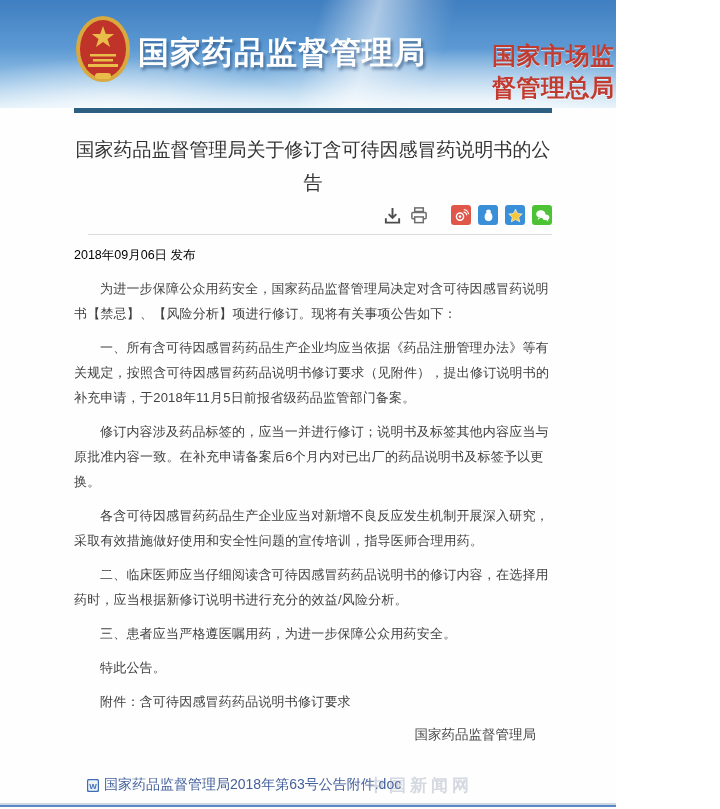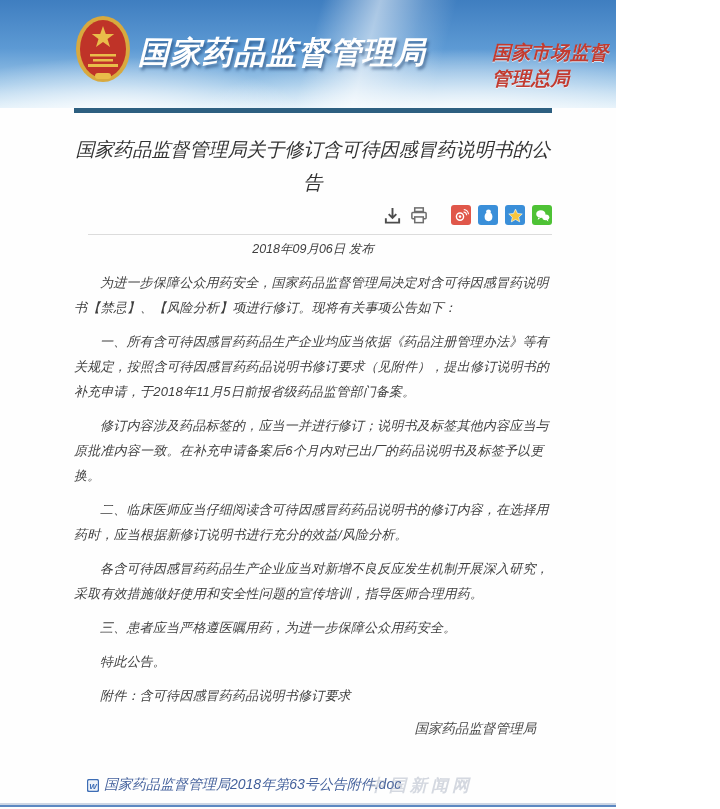--- a/index.html
+++ b/index.html
@@ -1,38 +1,38 @@
 <!DOCTYPE html>
 <html><head>
 <meta charset="utf-8">
 <style>
   * { margin:0; padding:0; box-sizing:border-box; }
   html,body { background:#ffffff; }
   .page {
     position:relative; width:616px; height:809px; overflow:hidden;
-    background:#fefefe; font-family:"Liberation Sans", sans-serif;font-style:italic;
+    background:#fefefe; font-family:"Liberation Sans", sans-serif;
   }
   
   .header {
     position:relative; height:108px;
     background:
       radial-gradient(ellipse 300px 95px at 18% 110%, rgba(255,255,255,.92), rgba(255,255,255,0) 65%),
       radial-gradient(ellipse 430px 115px at 76% 115%, rgba(255,255,255,.95), rgba(255,255,255,0) 65%),
       linear-gradient(105deg, rgba(255,255,255,0) 50%, rgba(255,255,255,.55) 59%, rgba(255,255,255,.18) 66%, rgba(255,255,255,0) 71%),
       linear-gradient(180deg,#3f7ec0 0%, #5d9ad4 45%, #9cc6e8 78%, #d9ecf8 100%);
   }
   .emblem { position:absolute; left:74px; top:12px; }
   .agency-name {
     position:absolute; left:138px; top:32px;
     font-size:31px; font-weight:bold; color:#ffffff; letter-spacing:1px;
     text-shadow:2px 3px 3px rgba(25,60,105,.55);
   }
   .badge {
     position:absolute; left:492px; top:40px;
-    font-size:19px; font-weight:bold; color:#c23b30; letter-spacing:.5px;
+    font-size:24px; font-weight:bold; color:#c23b30; letter-spacing:.5px;
     text-shadow:0 1px 0 rgba(255,255,255,.65);
   }
   
   .content { padding:0 64px 16px 74px; }
   .navy-rule { height:5px; background:#2d5f80; }
   .doc-title {
     margin-top:20px; text-align:center;
     font-size:19px; line-height:33px; color:#333333; font-weight:500;
   }
   .tools { margin-top:6px; display:flex; justify-content:flex-end; align-items:center; }
@@ -41,21 +41,21 @@
   .tile {
     width:20px; height:20px; border-radius:3px;
     display:flex; align-items:center; justify-content:center; cursor:pointer;
   }
   .tile.weibo   { background:#e0574a; }
   .tile.tencent { background:#3a8fd9; }
   .tile.qzone   { background:#3a8fd9; }
   .tile.wechat  { background:#4ec235; }
   .plain-icon { cursor:pointer; display:flex; align-items:center; }
   .thin-rule { margin:9px 0 0 14px; border-top:1px solid #dcdcdc; }
-  .pub-date { margin-top:6px; text-align:center; font-size:12.5px; color:#404040; }
+  .pub-date { margin-top:12px; text-align:left; font-size:12.5px; color:#000000; }
   .body { margin-top:12px; }
   .body p {
     font-size:13px; line-height:25px; color:#3f3f3f;
     text-indent:2em; margin-bottom:9px; letter-spacing:.2px;
   }
   .sign { margin-top:4px; text-align:right; padding-right:16px; font-size:13.5px; color:#474747; }
   .sign .name { line-height:24px; }
   .sign .date { line-height:24px; margin-top:5px; }
   
   .attachment {
@@ -144,22 +144,22 @@
       </span>
     </div>
 
     <div class="thin-rule"></div>
     <div class="pub-date">2018年09月06日 发布</div>
 
     <div class="body">
       <p>为进一步保障公众用药安全，国家药品监督管理局决定对含可待因感冒药说明书【禁忌】、【风险分析】项进行修订。现将有关事项公告如下：</p>
       <p>一、所有含可待因感冒药药品生产企业均应当依据《药品注册管理办法》等有关规定，按照含可待因感冒药药品说明书修订要求（见附件），提出修订说明书的补充申请，于2018年11月5日前报省级药品监管部门备案。</p>
       <p>修订内容涉及药品标签的，应当一并进行修订；说明书及标签其他内容应当与原批准内容一致。在补充申请备案后6个月内对已出厂的药品说明书及标签予以更换。</p>
+      <p>各含可待因感冒药药品生产企业应当对新增不良反应发生机制开展深入研究，采取有效措施做好使用和安全性问题的宣传培训，指导医师合理用药。</p>
       <p>二、临床医师应当仔细阅读含可待因感冒药药品说明书的修订内容，在选择用药时，应当根据新修订说明书进行充分的效益/风险分析。</p>
-      <p>各含可待因感冒药药品生产企业应当对新增不良反应发生机制开展深入研究，采取有效措施做好使用和安全性问题的宣传培训，指导医师合理用药。</p>
       <p>三、患者应当严格遵医嘱用药，为进一步保障公众用药安全。</p>
       <p>特此公告。</p>
       <p>附件：含可待因感冒药药品说明书修订要求</p>
     </div>
 
     <div class="sign">
       <div class="name">国家药品监督管理局</div>
     </div>
   </div>
 

